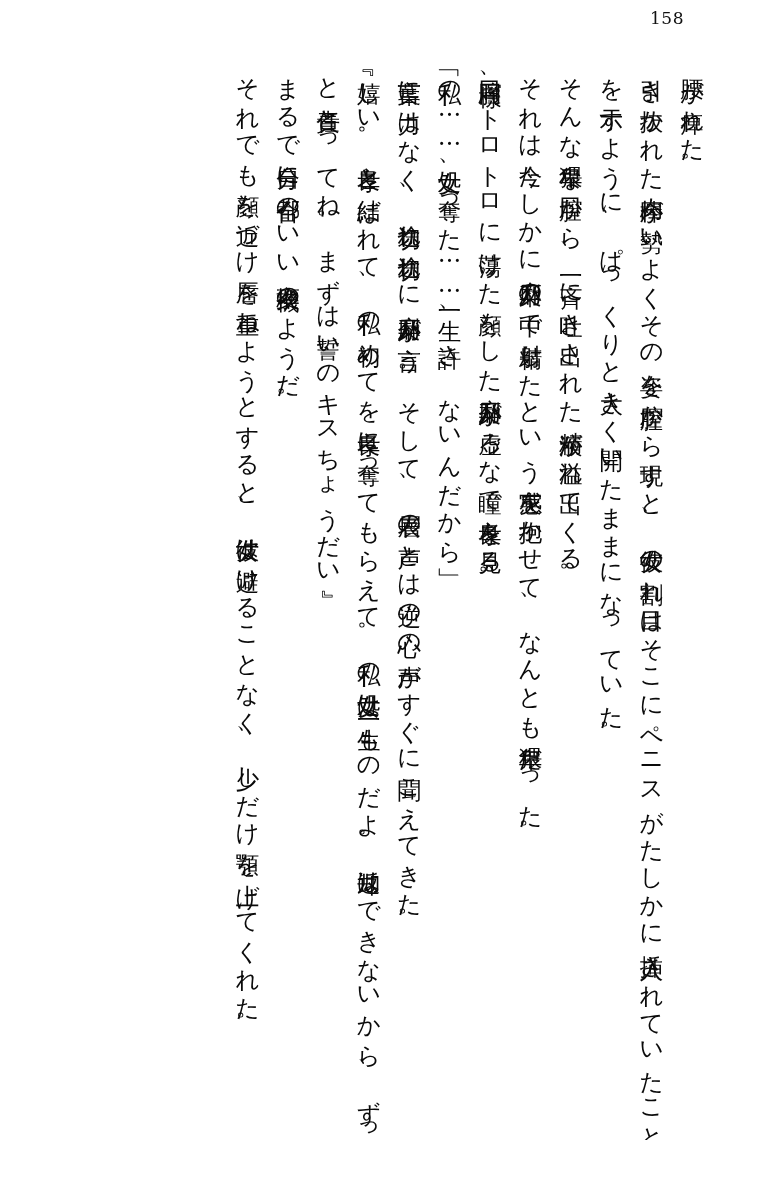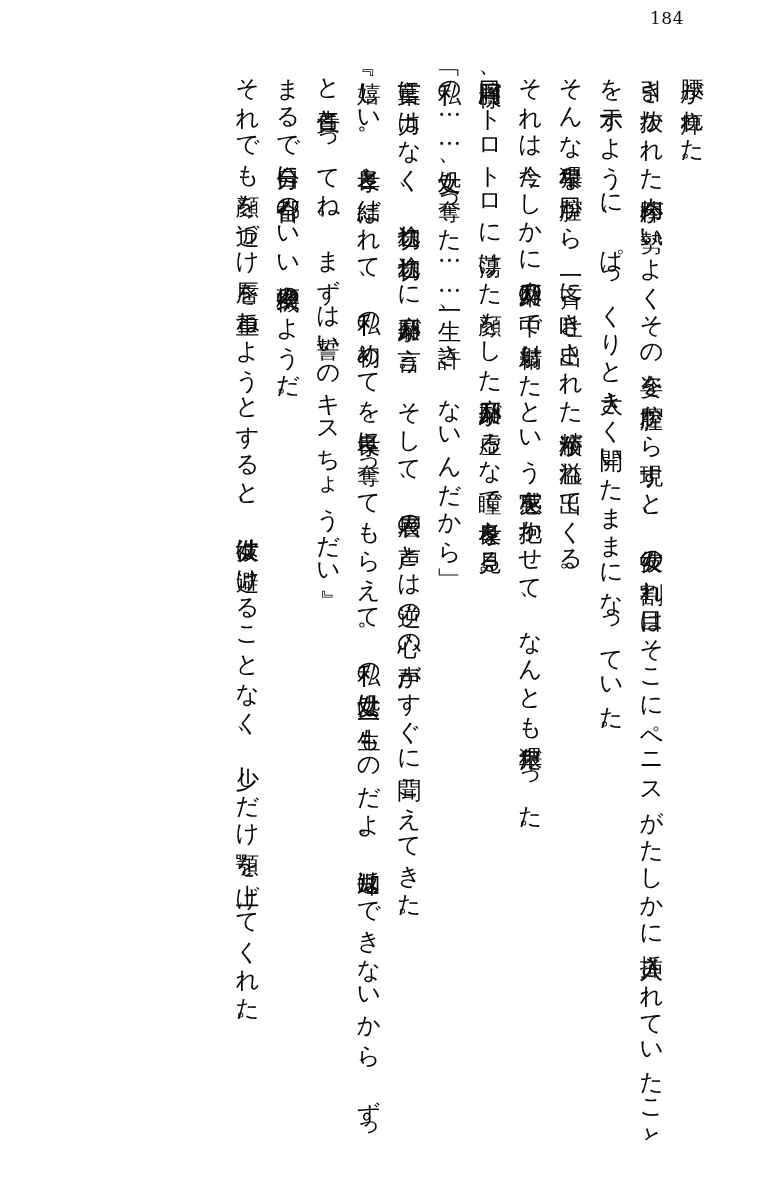--- a/index.html
+++ b/index.html
@@ -49,21 +49,21 @@
     margin: 0;
     padding: 0;
     text-indent: 0;
   }
 </style>
 </head>
 <body>
 
 <div class="page">
 
-  <div class="page-number">184</div>
+  <div class="page-number">158</div>
 
   <div class="body-text">
     <p>腰が痺れた。</p>
     <p>引き抜かれた肉棒が勢いよくその姿を膣腔から現すと、彼女の割れ目はそこにペニスがたしかに挿入されていたことを示すように、ぱっくりと大きく開いたままになっていた。</p>
     <p>そんな卑猥な膣口から、一斉に吐き出された精液が溢れ出てくる。</p>
     <p>それは今たしかに麻梨乃の中で射精したという実感を抱かせて、なんとも卑猥だった。</p>
     <p>膣口同様、トロトロに蕩けた顔をした麻梨乃が虚ろな瞳で良孝を見る。</p>
     <p>「私の……処女、奪った……一生、許さ、ないんだから」</p>
     <p>言葉に力はなく、途切れ途切れに麻梨乃が言う。そして、表層の声とは逆の心の声がすぐに聞こえてきた。</p>
     <p>『嬉しい。良孝と結ばれて、私の初めてを良孝に奪ってもらえて。私の処女は一生ものだよ。返却はできないから、ずっと責任とってね。まずは誓いのキスちょうだい』</p>

